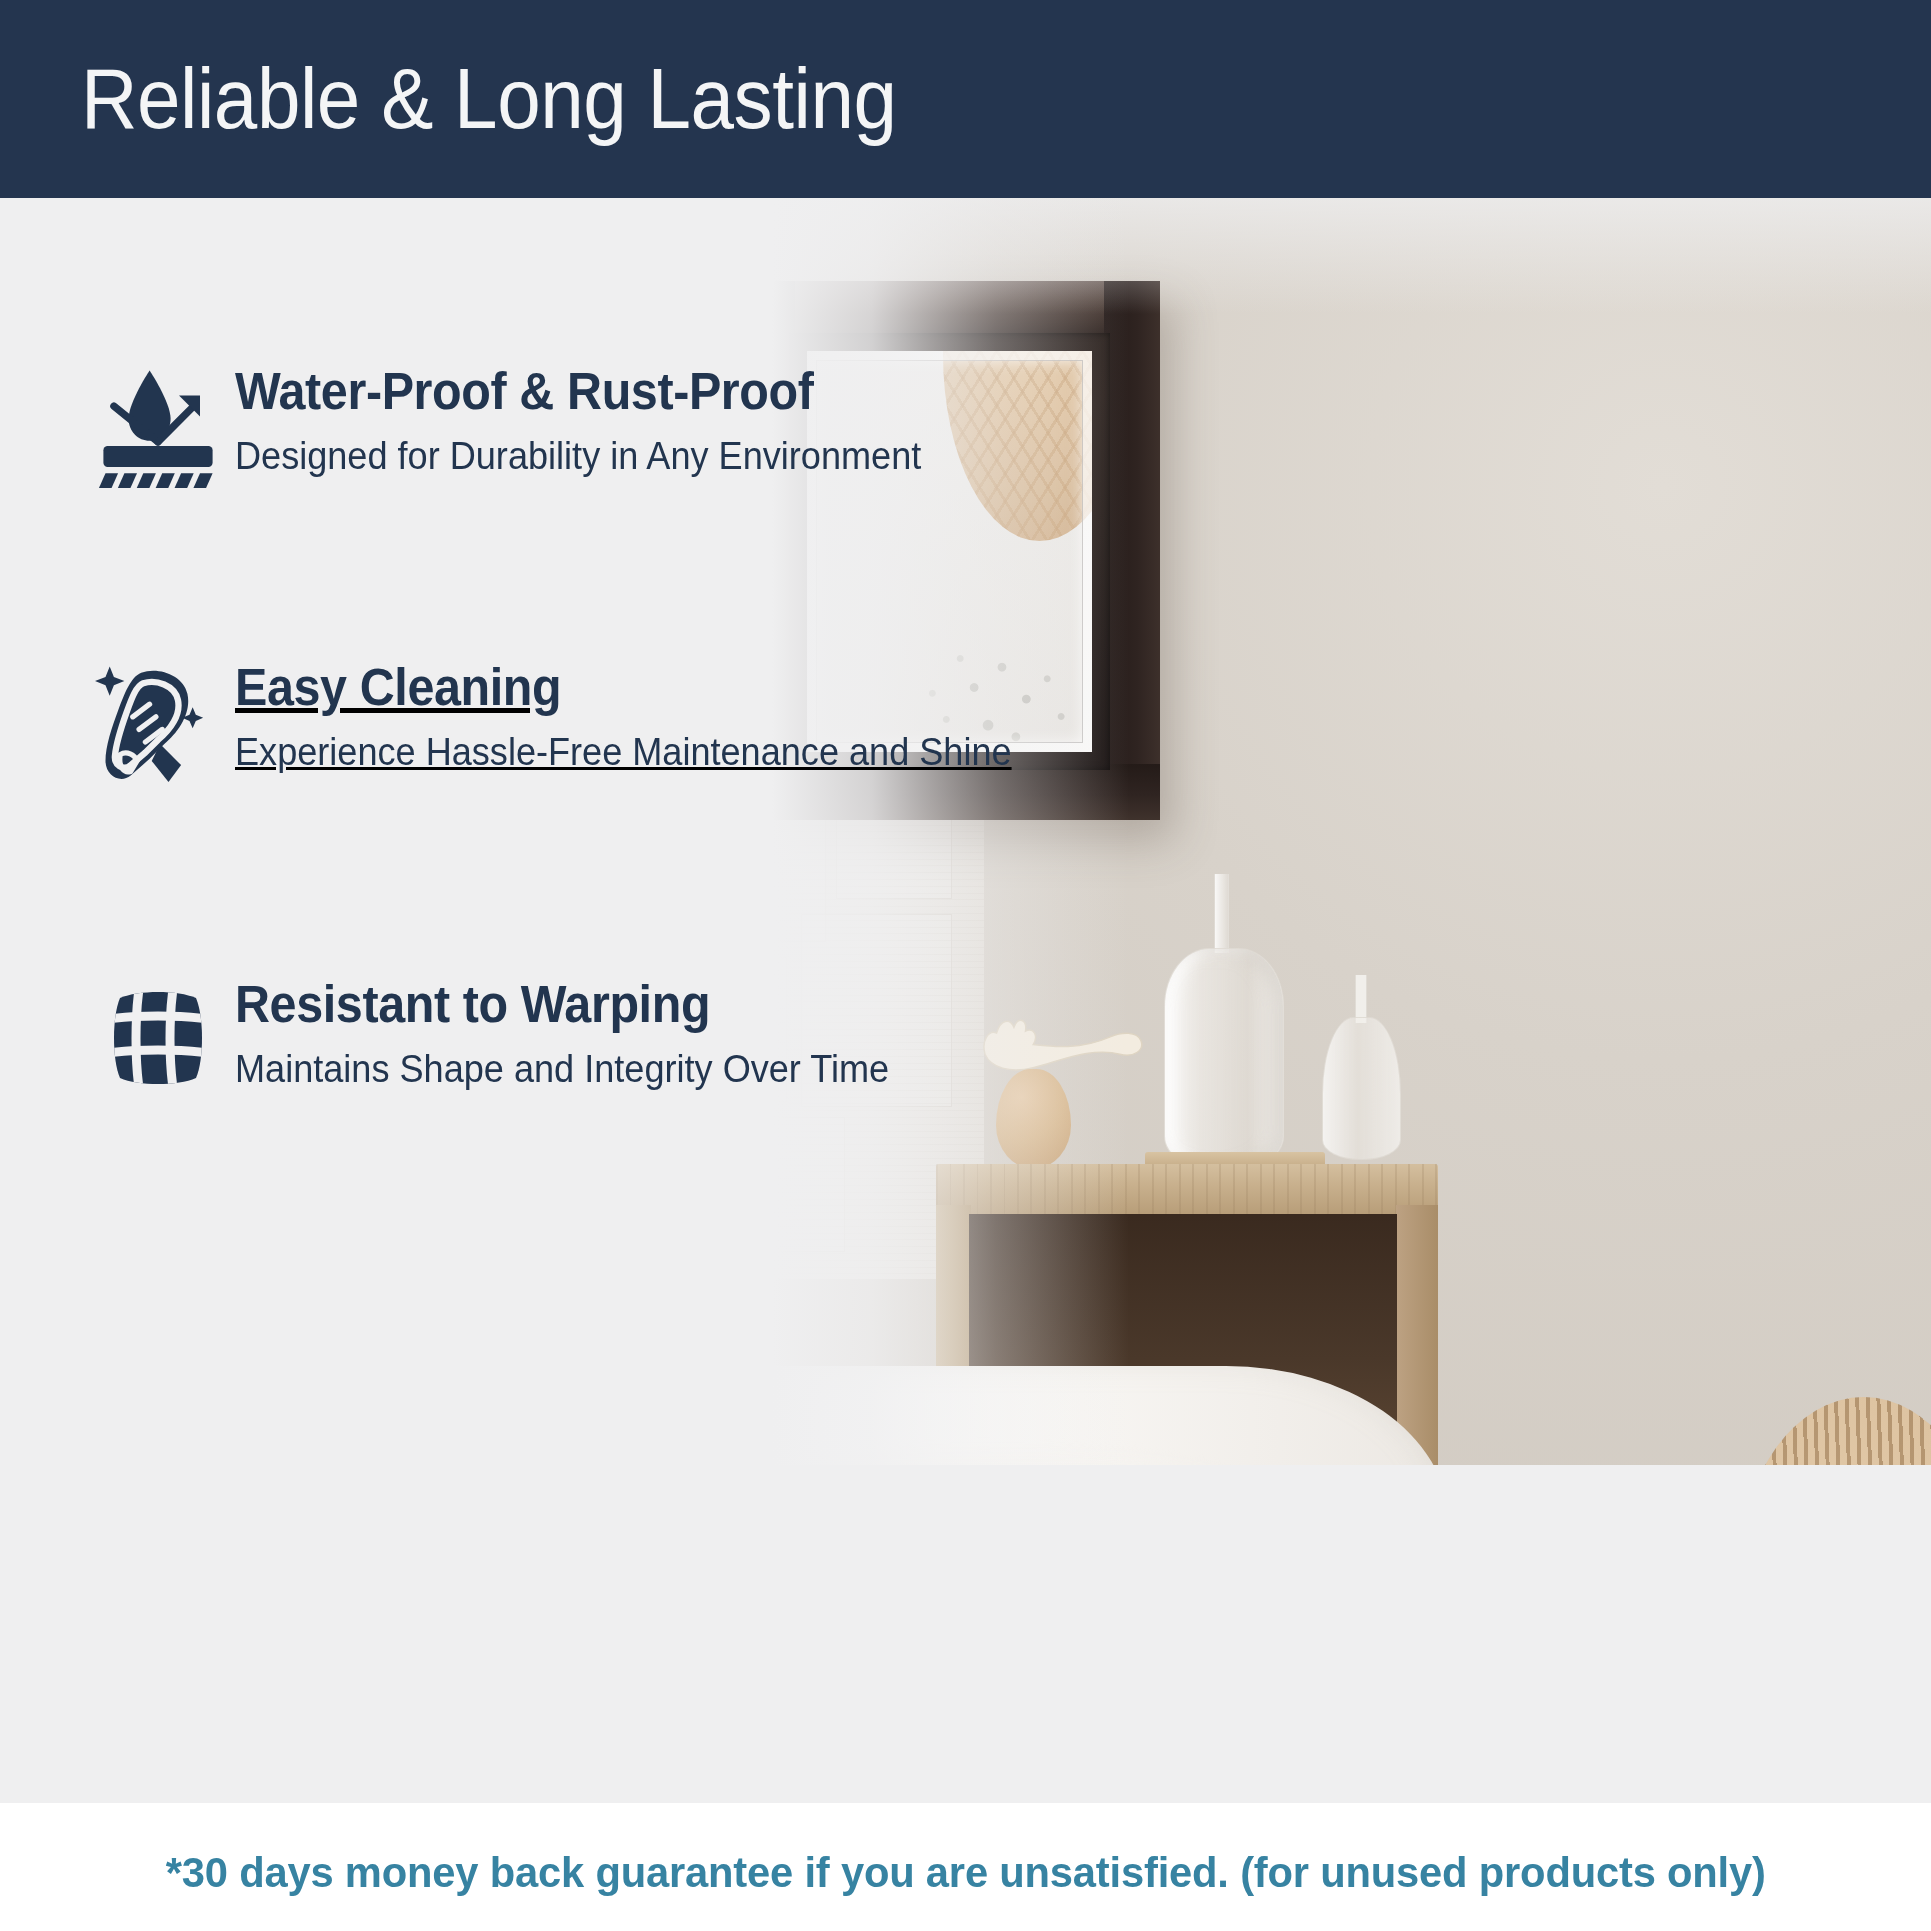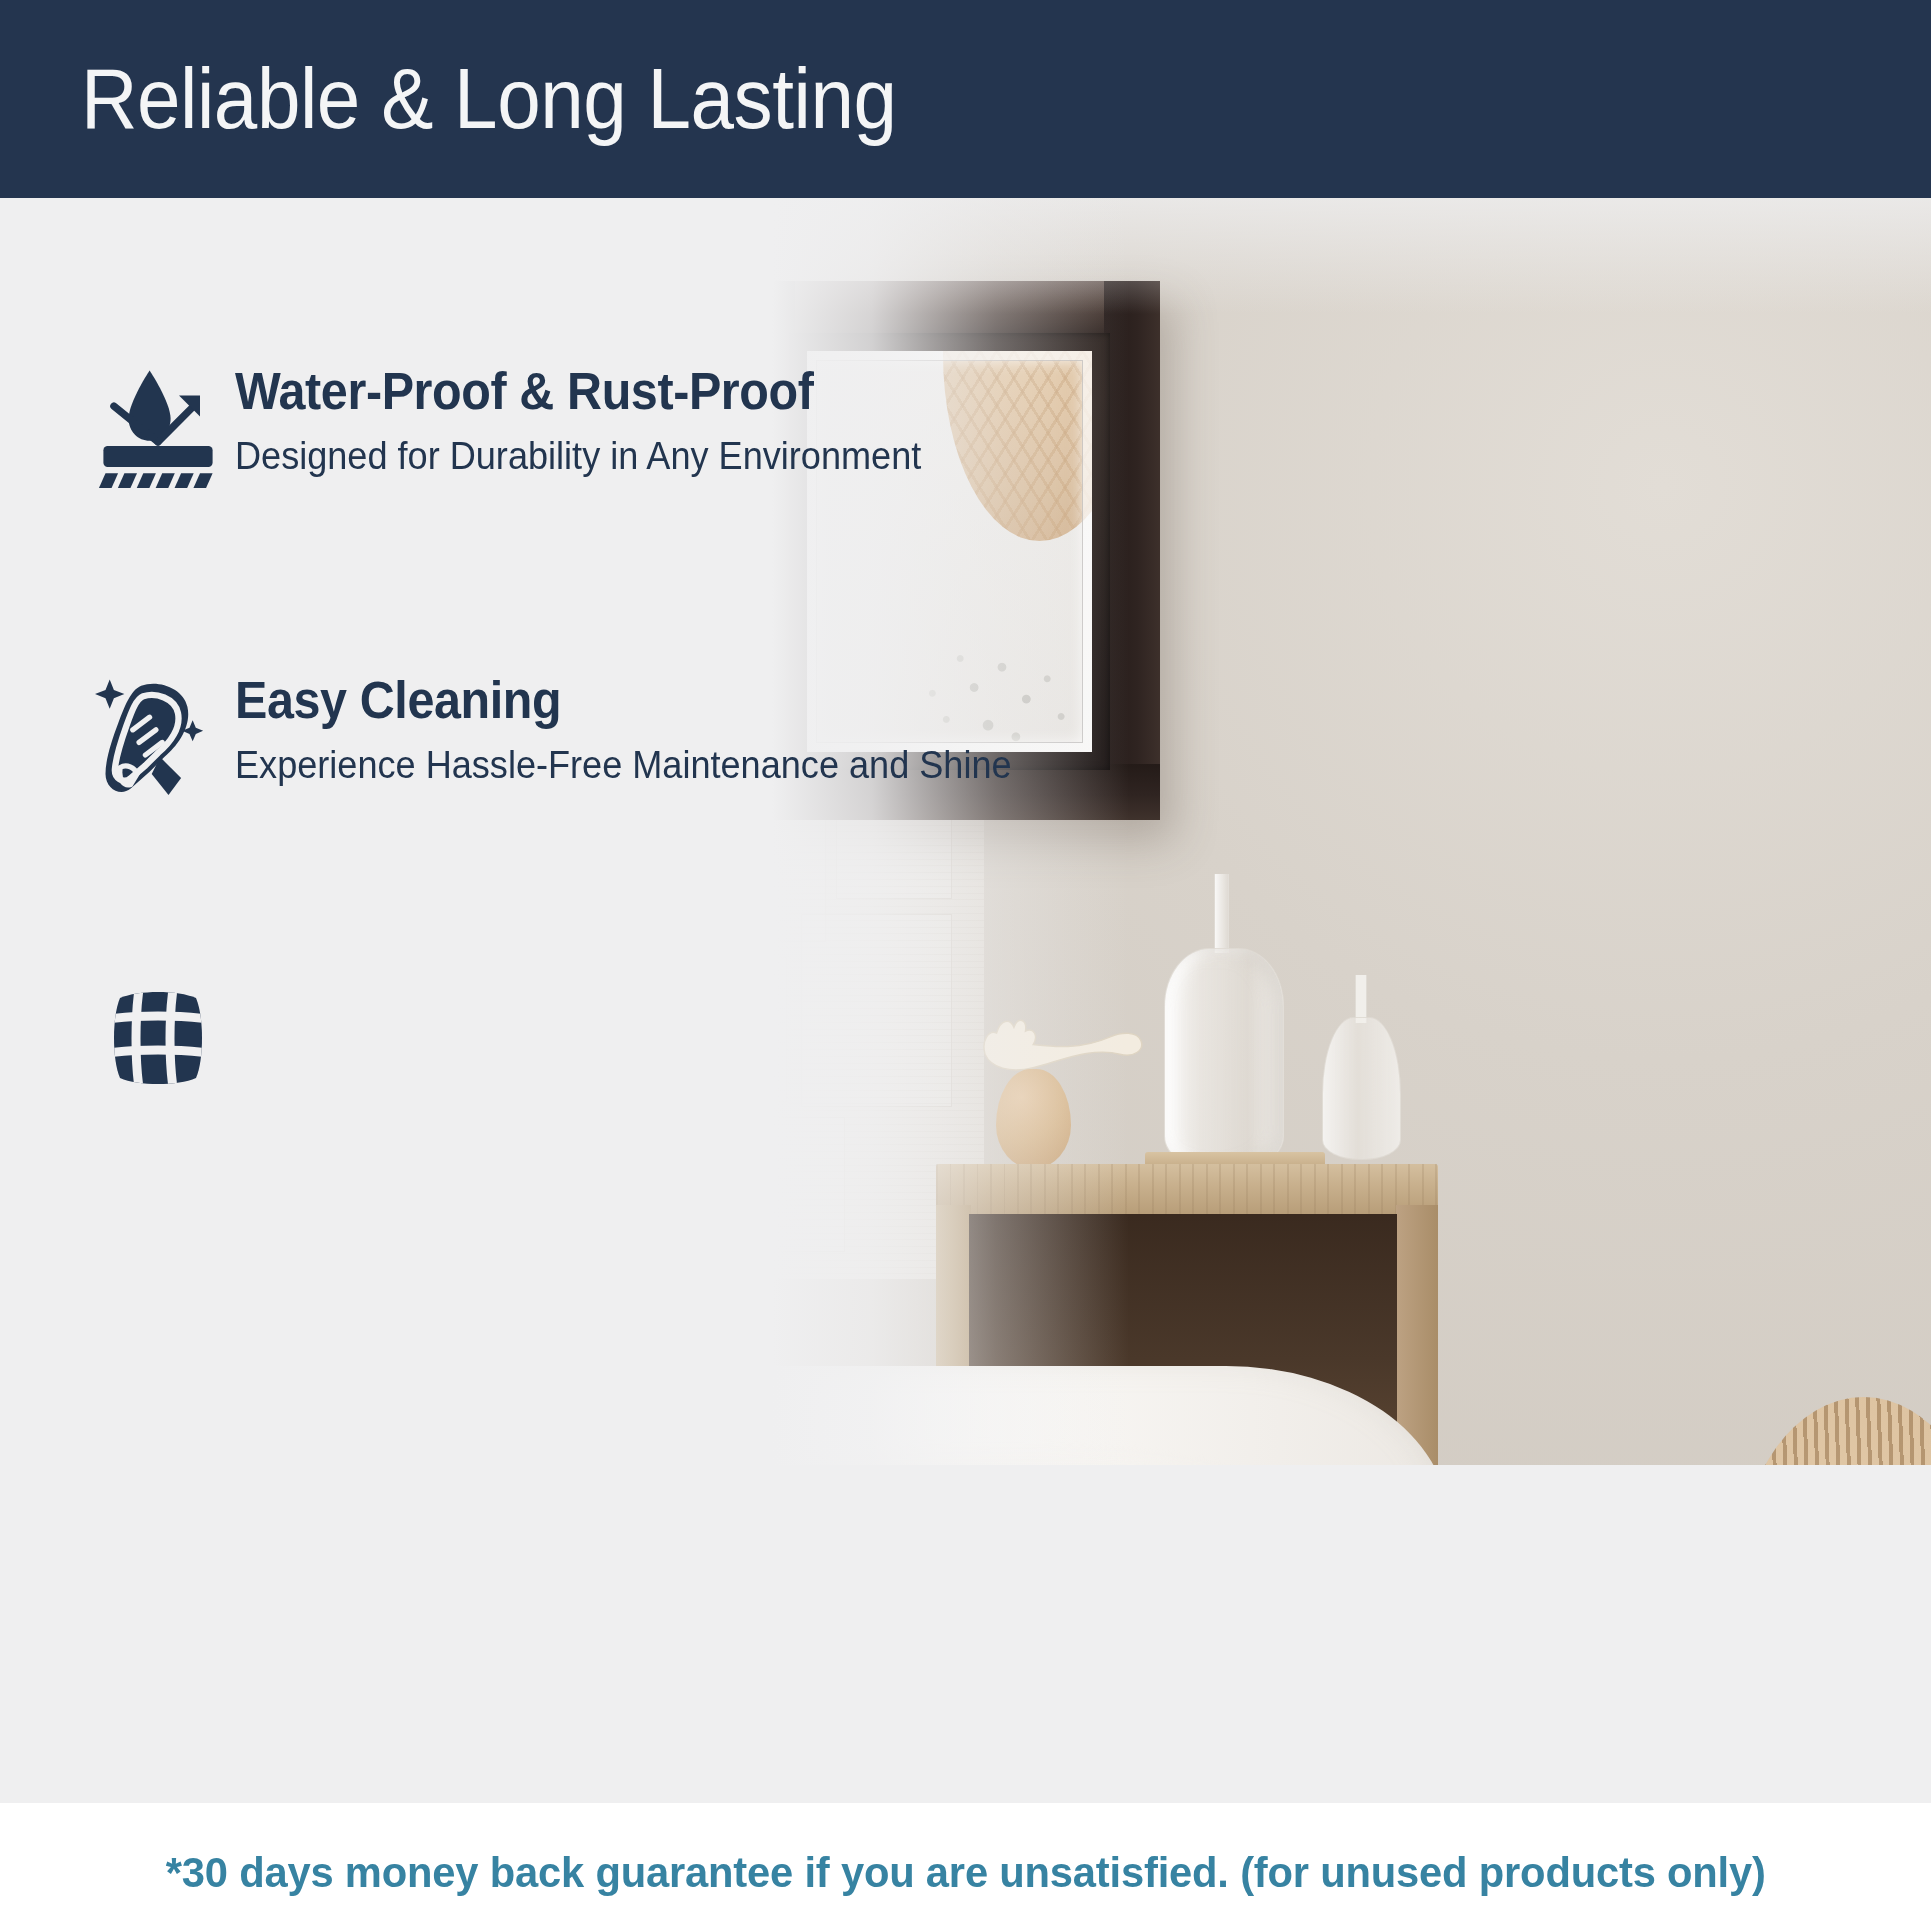--- a/index.html
+++ b/index.html
@@ -440,21 +440,21 @@
               <path d="M100 106 L112 106 L104 124 L92 124 Z"></path>
             </g>
           </svg>
         </div>
         <div class="feature-text">
           <div class="feature-title">Water-Proof &amp; Rust-Proof</div>
           <div class="feature-sub">Designed for Durability in Any Environment</div>
         </div>
       </div>
 
-      <div class="feature" style="top:459px;">
+      <div class="feature" style="top:446px;text-decoration:underline;">
         <div class="feature-icon">
           <svg viewBox="0 0 120 120" width="126" height="126" aria-hidden="true">
             <path d="M14 8 L18 18 L28 22 L18 26 L14 36 L10 26 L0 22 L10 18 Z" fill="#22354f"></path>
             <path d="M93 47 L96 54 L103 57 L96 60 L93 67 L90 60 L83 57 L90 54 Z" fill="#22354f"></path>
             <path d="M44 14 C60 8 84 16 88 34 C92 52 80 70 66 82 L52 96 L34 112 C24 120 10 112 10 98 C10 84 16 66 22 50 C28 34 34 18 44 14 Z" fill="#22354f"></path>
             <path d="M46 24 C58 20 76 26 79 40 C82 54 72 68 60 78 L48 90 L34 102 C27 108 18 102 19 93 C20 82 25 66 30 52 C35 38 39 27 46 24 Z" fill="none" stroke="#f0f0f1" stroke-width="6" stroke-linejoin="round"></path>
             <g stroke="#f0f0f1" stroke-width="5" stroke-linecap="round">
               <path d="M36 56 L52 44"></path>
               <path d="M42 68 L58 56"></path>
               <path d="M48 80 L64 68"></path>
@@ -481,20 +481,24 @@
               <rect x="0" y="0" width="120" height="120" fill="#22354f"></rect>
               <g stroke="#f0f0f1" stroke-width="9" fill="none">
                 <path d="M-6 44 C30 36 90 36 126 44"></path>
                 <path d="M-6 78 C30 70 90 70 126 78"></path>
                 <path d="M44 -6 C36 30 36 92 44 126"></path>
                 <path d="M78 -6 C70 30 70 92 78 126"></path>
               </g>
             </g>
           </svg>
         </div>
+        <div class="feature-text">
+          <div class="feature-title">Resistant to Warping</div>
+          <div class="feature-sub">Maintains Shape and Integrity Over Time</div>
+        </div>
       </div>
 
 
     </div>
   </div>
 
   <div id="footer-bar">
     <div id="footer-note">*30 days money back guarantee if you are unsatisfied. (for unused products only)</div>
   </div>
 

